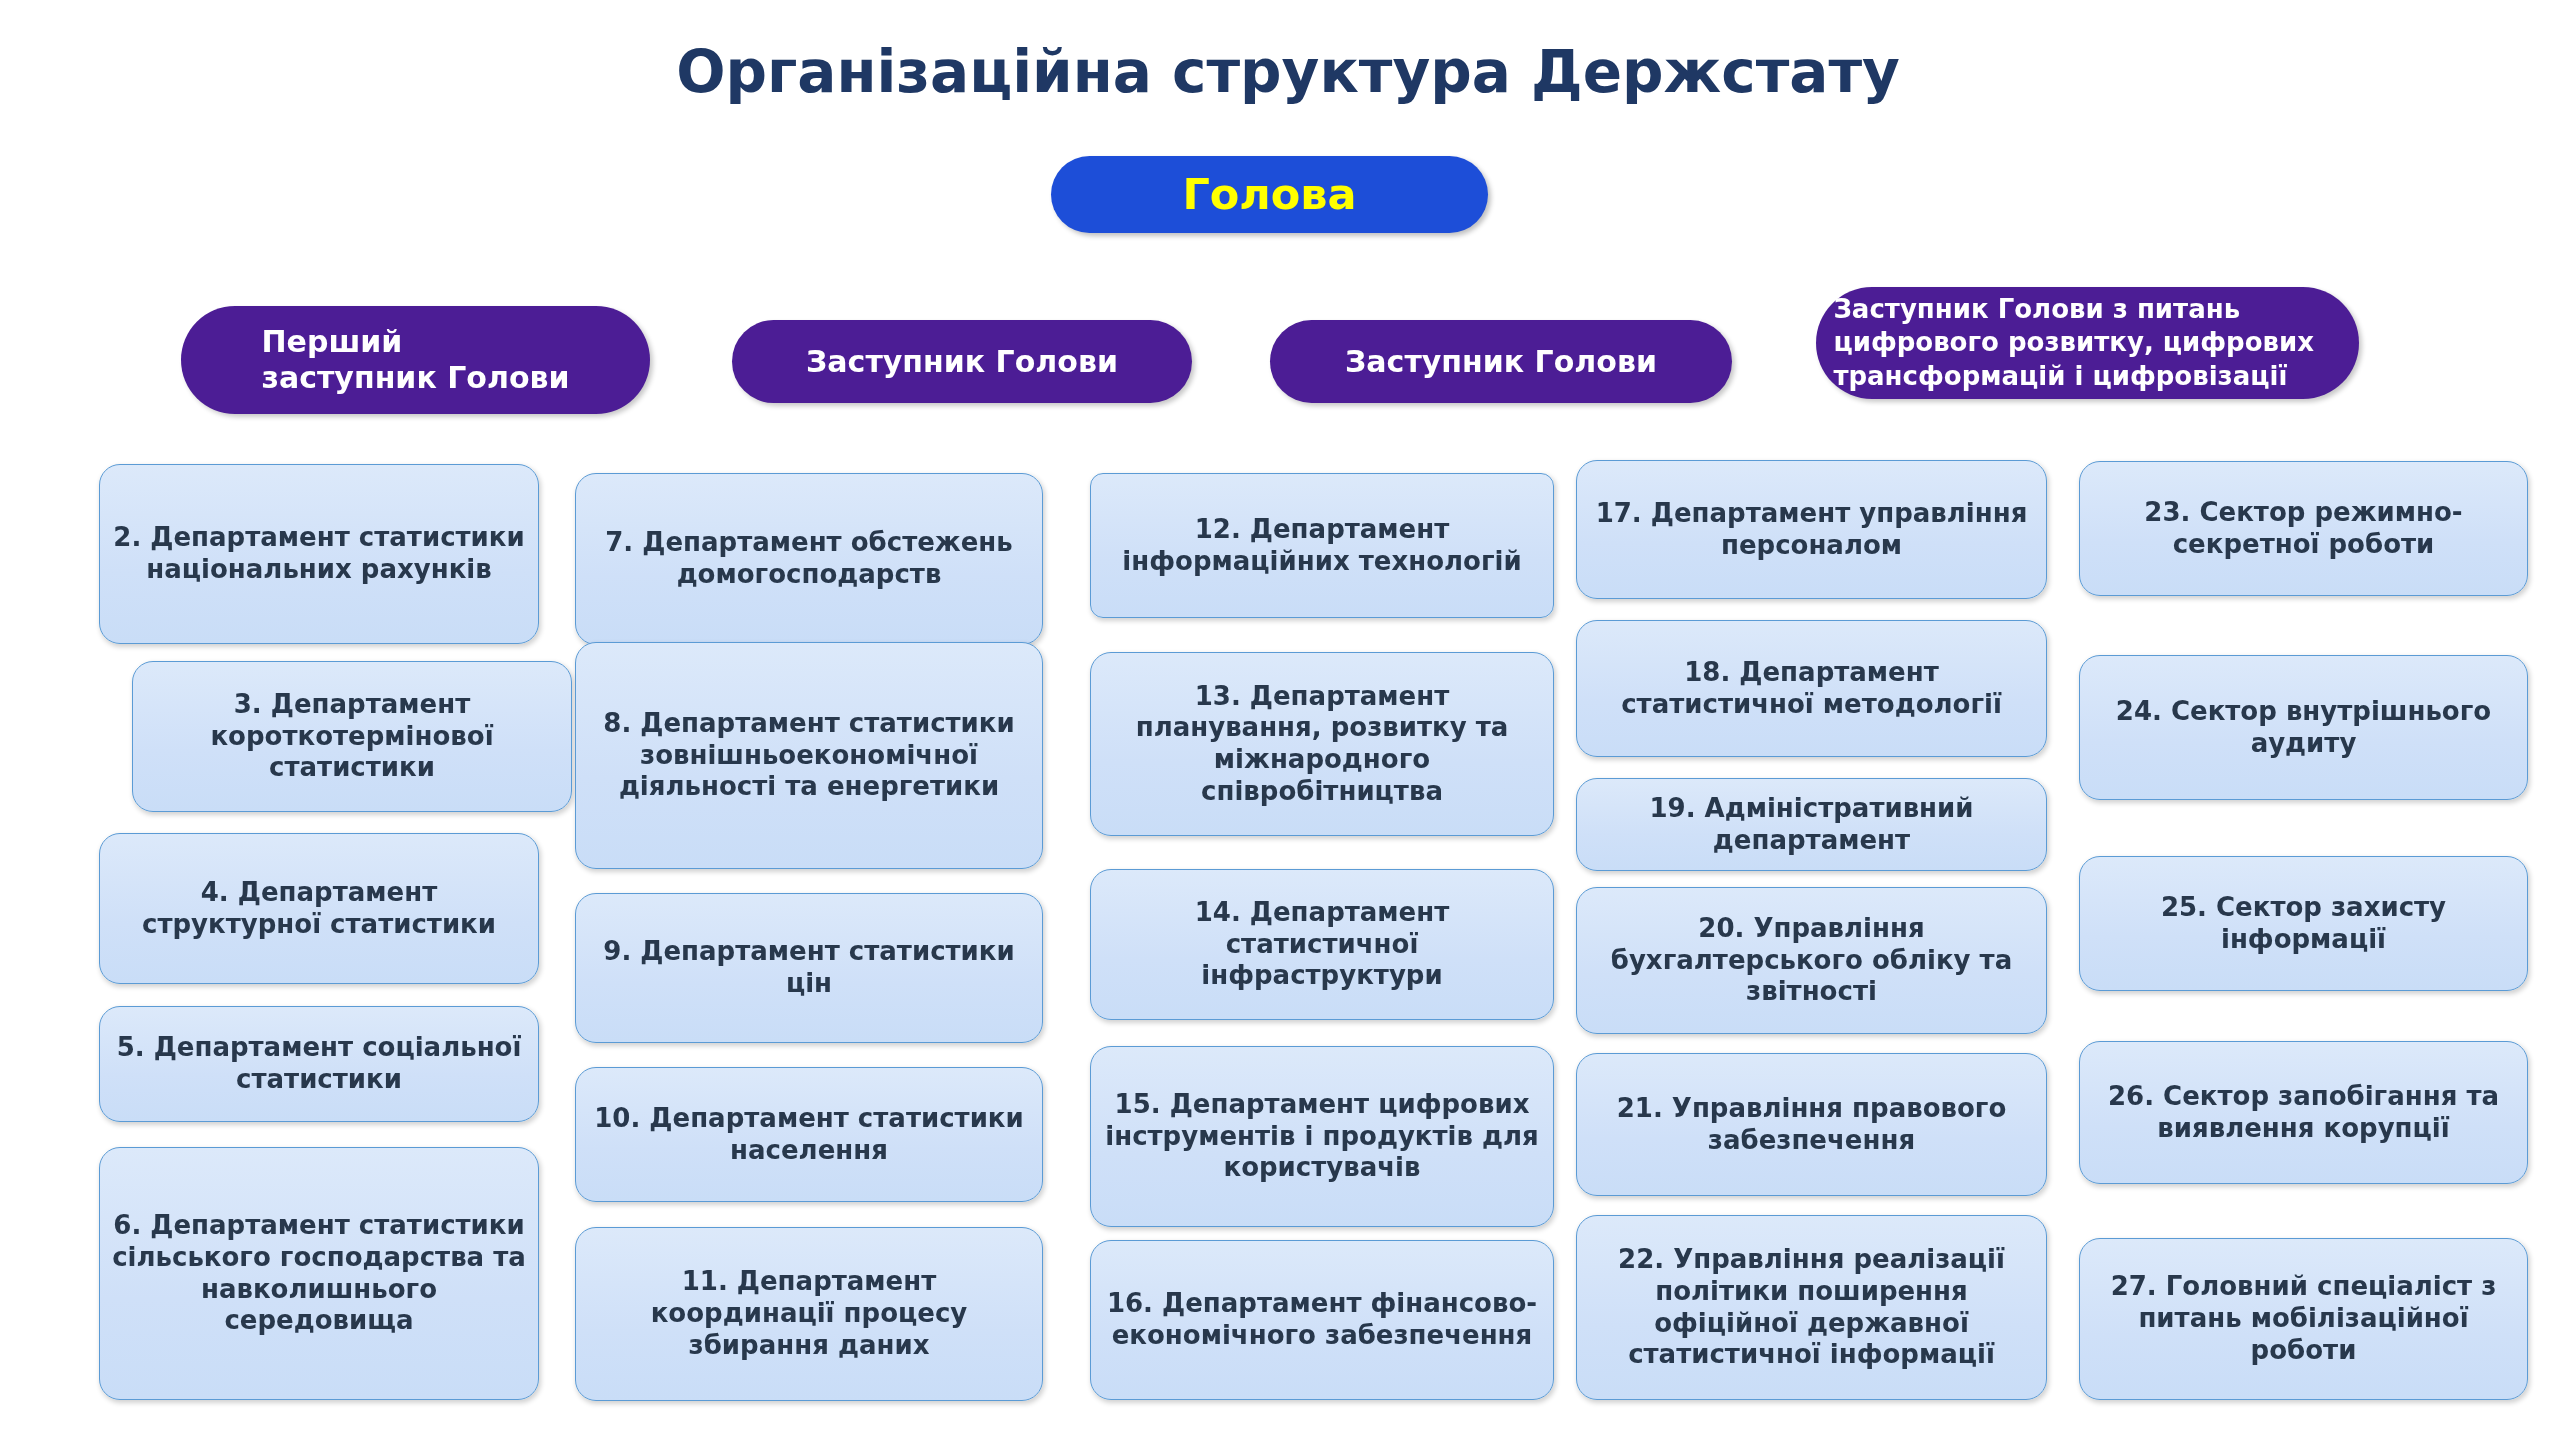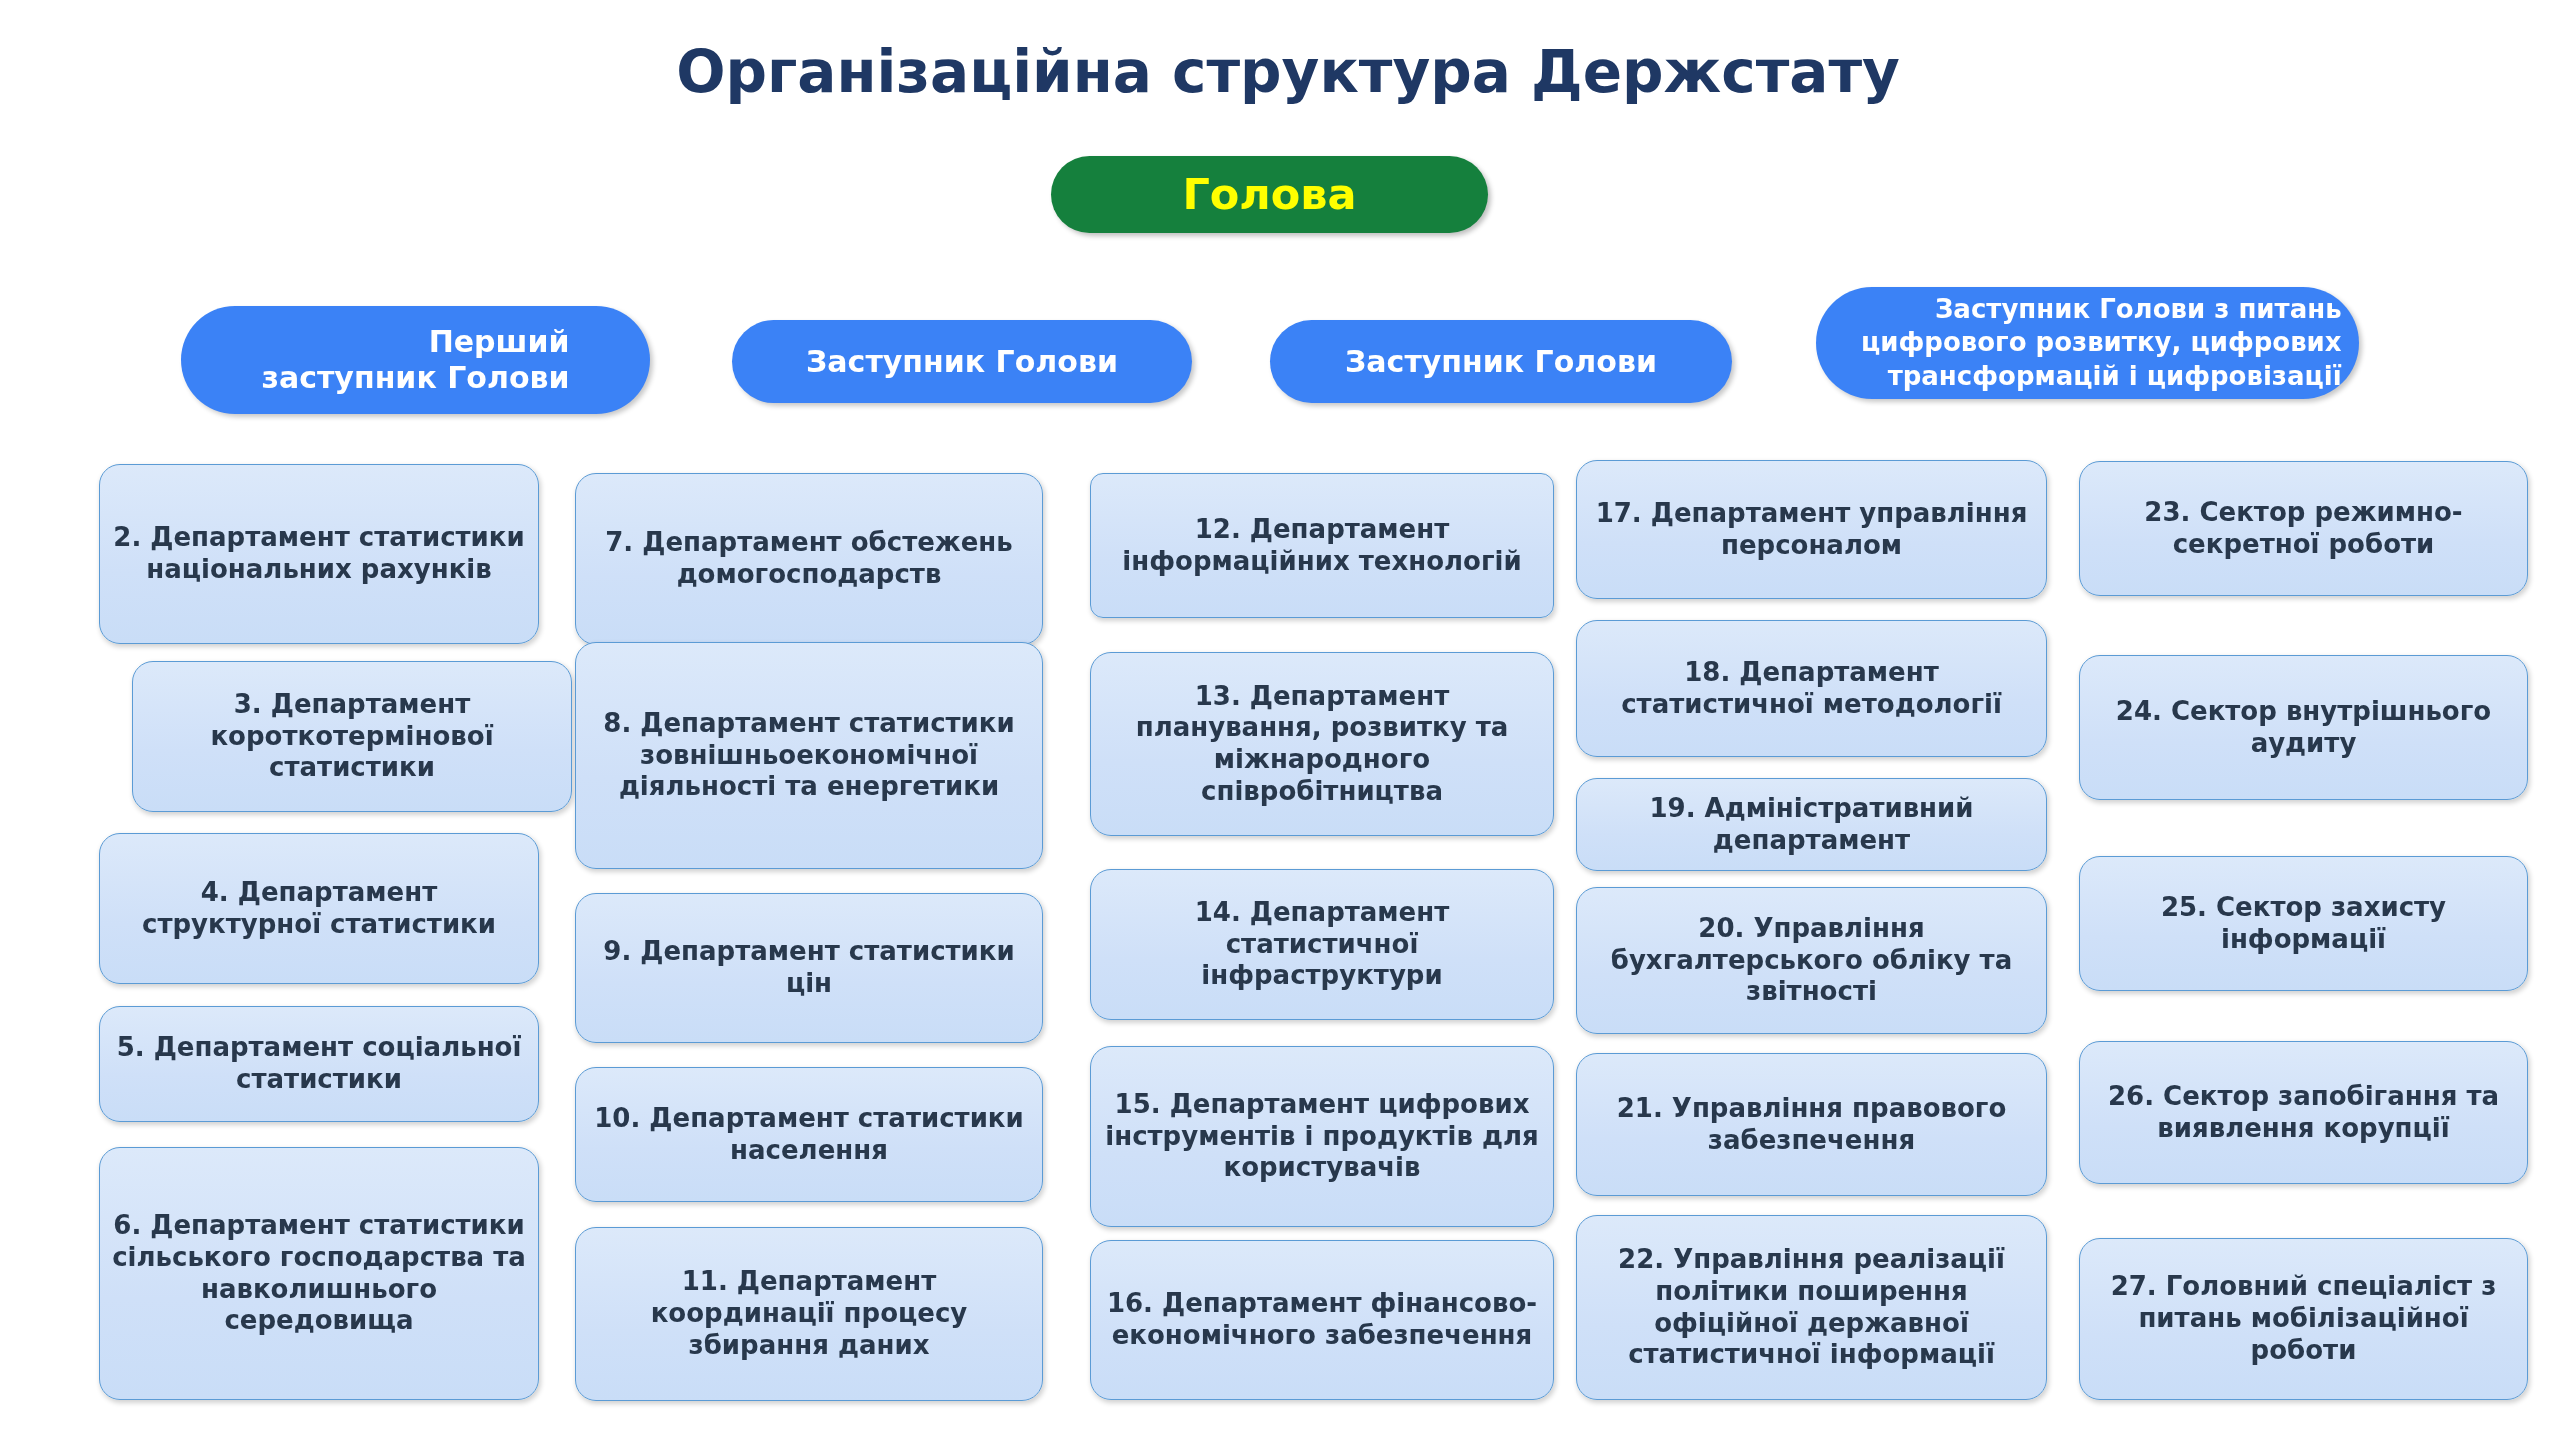--- a/index.html
+++ b/index.html
@@ -36,43 +36,43 @@
   }
 
   
   .head-pill {
     position: absolute;
     left: 1051px;
     top: 156px;
     width: 437px;
     height: 77px;
     border-radius: 41px;
-    background: #15803d;
+    background: #1d4ed8;
     box-shadow: 2.9px 2.9px 5.8px rgba(0,0,0,0.25);
     display: flex;
     align-items: center;
     justify-content: center;
   }
   .head-pill-label {
     color: #ffff00;
     font-size: 43px;
     font-weight: bold;
     line-height: 1;
   }
 
   
   .deputy-pill {
     position: absolute;
     border-radius: 58px;
-    background: #3b82f6;
+    background: #4c1d95;
     box-shadow: 2.9px 2.9px 5.8px rgba(0,0,0,0.22);
     display: flex;
     align-items: center;
     justify-content: center;
-    text-align: right;
+    text-align: left;
     color: #ffffff;
     font-weight: bold;
     line-height: 1.2;
     padding: 0 17.4px;
     box-sizing: border-box;
   }
   .deputy-1 { left: 181px;  top: 306px; width: 469px; height: 108px; font-size: 30px; }
   .deputy-2 { left: 732px;  top: 320px; width: 460px; height: 83px;  font-size: 30px; }
   .deputy-3 { left: 1270px; top: 320px; width: 462px; height: 83px;  font-size: 30px; }
   .deputy-4 { left: 1816px; top: 287px; width: 543px; height: 112px; font-size: 26px; line-height: 1.28; }

